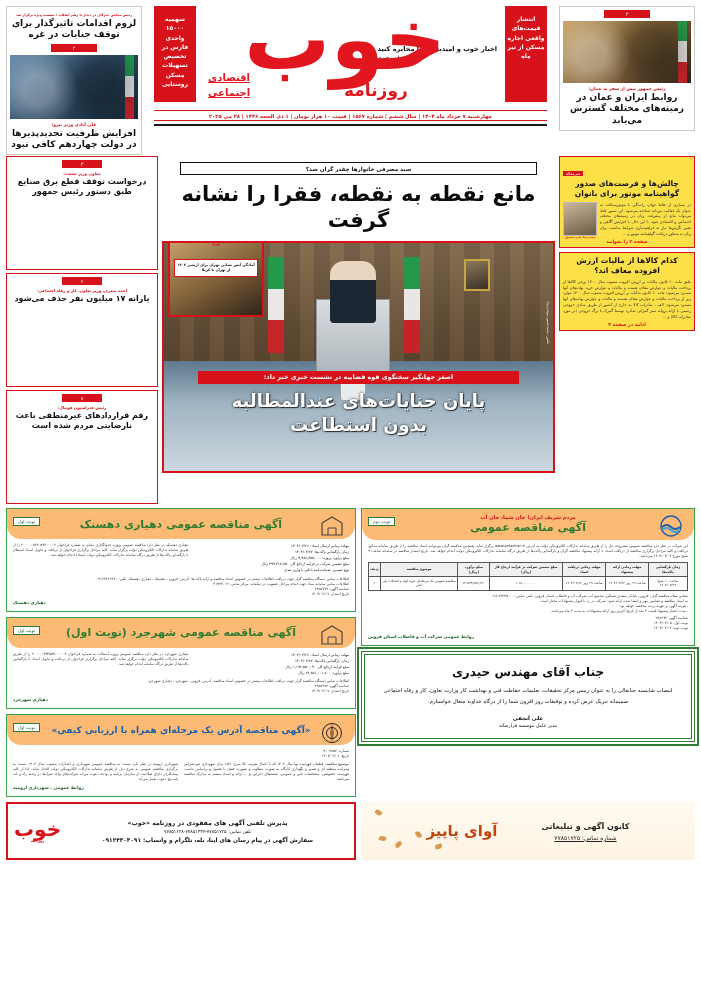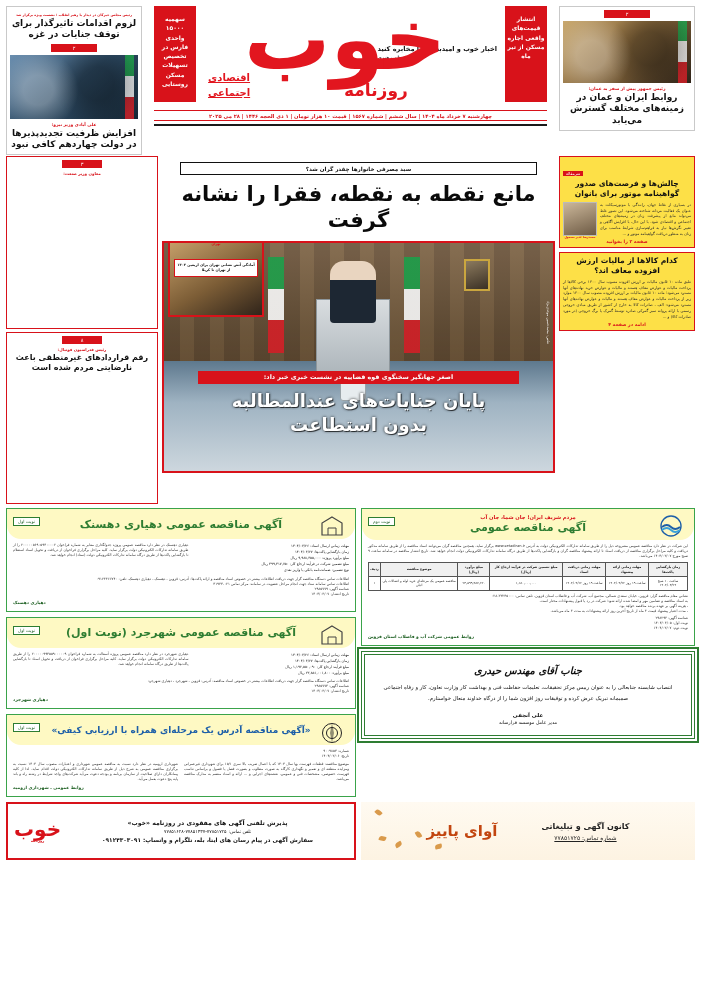--- a/index.html
+++ b/index.html
@@ -193,21 +193,21 @@
   .brief .k { font-size:4px; color:#d8121a; font-weight:bold; text-align:center; }
   .brief .t { font-size: 8px; font-weight:bold; line-height:1.3; text-align:center; color:#111; margin-top:1px; }
 
   
   .ads { display:flex; gap:5px; padding: 4px 6px 0 6px; }
   .ads-left { width: 334px; display:flex; flex-direction:column; gap:5px; }
   .ads-right{ flex:1; display:flex; flex-direction:column; gap:5px; }
 
   .ad { border:1px solid #3aa34a; background:#fff; position:relative; }
   .ad-yellow-head {
-    background:#fef9c3; border-radius: 0 0 14px 14px; padding: 5px 8px 6px 8px;
+    background:#fdba74; border-radius: 0 0 14px 14px; padding: 5px 8px 6px 8px;
     display:flex; align-items:center; justify-content:center; position:relative; min-height: 30px;
   }
   .ad-yellow-head .htext { text-align:center; }
   .ad-yellow-head .hsub { font-size: 5.2px; color:#d8121a; font-weight:bold; }
   .ad-yellow-head .hmain { font-size: 11px; color:#2e7d32; font-weight:bold; margin-top:1px; }
   .ad-yellow-head .hmain.blue { color:#1d5fa8; }
   .nobat {
     position:absolute; left: 6px; top: 8px; border:1px solid #2e7d32; color:#1b5e20;
     font-size: 4.4px; padding: 1px 4px; background:#fff;
   }
@@ -224,21 +224,21 @@
     color:#222; vertical-align: middle;
   }
   table.tender th { background:#f0f0f0; font-weight:bold; }
   .meta-lines { font-size: 3.6px; line-height:1.7; color:#111; }
 
   
   .congrats {
     border: 4px double #2e7d32; padding: 10px 14px; background:#fff; position:relative;
     outline: 2px solid #2e7d32; outline-offset: 2px;
   }
-  .congrats .to { font-size: 10px; font-weight:bold; text-align:center; color:#111;font-style:italic; }
+  .congrats .to { font-size: 12px; font-weight:bold; text-align:center; color:#111; }
   .congrats .txt { font-size: 5.4px; line-height: 2; color:#111; text-align:center; margin-top:6px; }
   .congrats .sign { font-size: 5.4px; text-align:center; margin-top:8px; font-weight:bold; color:#111;}
   .congrats .sign small { display:block; font-weight:normal; font-size:4.8px; margin-top:2px; }
 
   
   .bottom { display:flex; gap:5px; padding: 5px 6px 0 6px; }
   .banner-ad {
     width: 334px; height: 58px; background: linear-gradient(180deg,#fffaf1,#fdf3e2);
     position:relative; display:flex; align-items:center; justify-content:center;
   }
@@ -355,20 +355,26 @@
           <span class="l2">بدون استطاعت</span>
         </div>
         <div class="hero-credit">عکس: محمدحسین موحدی‌نژاد</div>
       </div>
     </div>
 
     <div class="col-right">
       <div class="brief" style="flex:1">
         <span class="pagechip">۳</span>
         <div class="k">معاون وزیر صنعت:</div>
+        <div class="t">درخواست توقف قطع برق صنایع طبق دستور رئیس جمهور</div>
+      </div>
+      <div class="brief" style="flex:1">
+        <span class="pagechip">۶</span>
+        <div class="k">احمد میدری، وزیر تعاون، کار و رفاه اجتماعی:</div>
+        <div class="t">یارانه ۱۷ میلیون نفر حذف می‌شود</div>
       </div>
       <div class="brief" style="flex:1">
         <span class="pagechip">۸</span>
         <div class="k">رئیس فدراسیون فوتبال:</div>
         <div class="t">رقم قراردادهای غیرمنطقی باعث نارضایتی مردم شده است</div>
       </div>
     </div>
   </div>
 
   <div class="ads">

